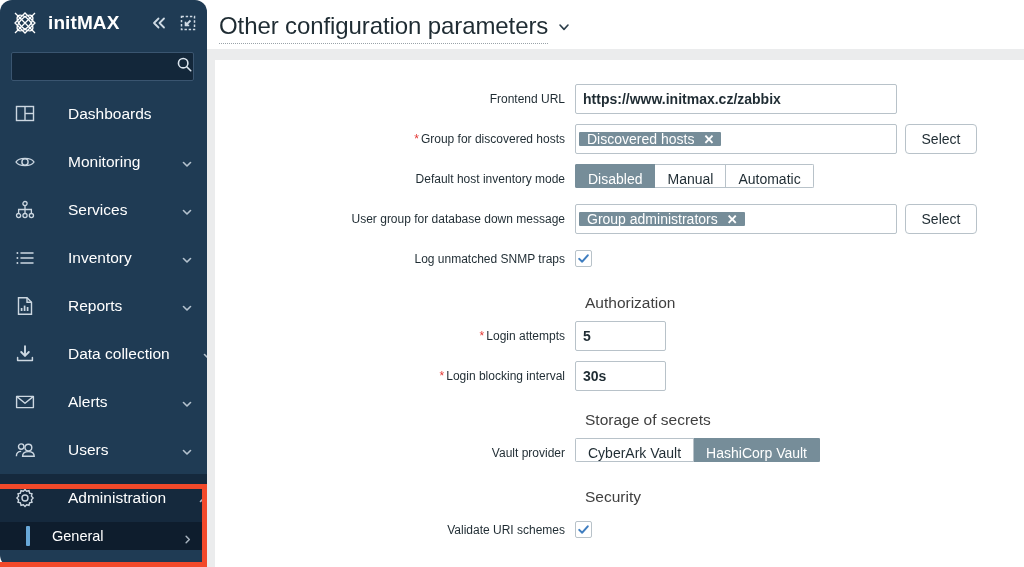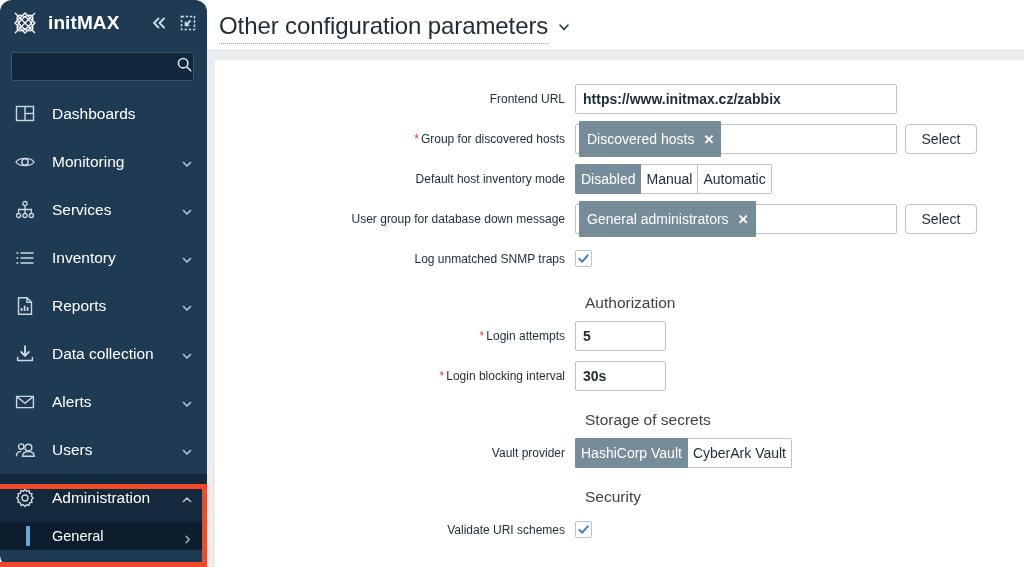--- a/index.html
+++ b/index.html
@@ -45,21 +45,21 @@
     flex: 1; background: transparent; border: 0; outline: none;
     color: #e8eef4; font-size: 12px; font-family: inherit;
   }
   .search-box input::placeholder { color: #6a8099; }
 
   .nav { margin-top: 9px; }
   .nav-item {
     height: 48px;
     display: flex; align-items: center;
     padding-left: 14px; padding-right: 14px;
-    gap: 16px; cursor: pointer; position: relative;
+    gap: 32px; cursor: pointer; position: relative;
   }
   .nav-item .ni-icon { width: 22px; height: 22px; flex: 0 0 22px; opacity: .92; }
   .nav-item .ni-label { font-size: 15.5px; color: #ffffff; white-space: nowrap; }
   .nav-item .ni-arrow { margin-left: auto; width: 12px; height: 12px; opacity: .85; }
   .nav-item.active { background: #15293d; }
 
   .subnav-item {
     height: 28px; display: flex; align-items: center;
     background: #0e1d2d; cursor: pointer; position: relative;
     padding-left: 52px; padding-right: 14px;
@@ -127,35 +127,35 @@
   .txt.w-num { width: 91px; }
 
   .multiselect {
     width: 322px; height: 30px;
     border: 1px solid #b8c2c9; border-radius: 2px; background: #fff;
     display: flex; align-items: center; padding: 0 3px;
   }
   .chip {
     display: inline-flex; align-items: center; gap: 9px;
     background: #768d99; color: #ffffff;
-    font-size: 14px; height: 36px; padding: 0 7px 0 8px;
+    font-size: 14px; height: 14px; padding: 0 7px 0 8px;
     border-radius: 1px; cursor: pointer;
   }
   .chip .x { font-size: 13px; font-weight: bold; line-height: 1; }
 
   .btn {
     height: 30px; min-width: 72px; padding: 0 5px;
     border: 1px solid #b8c2c9; border-radius: 4px; background: #fff;
     font-size: 14px; color: #1f2c33; cursor: pointer;
     font-family: inherit;
   }
 
   .seg { display: inline-flex; border-radius: 2px; overflow: hidden; }
   .seg .s {
-    height: 30px; padding: 0 5px; line-height: 28px;
+    height: 24px; padding: 0 12px; line-height: 28px;
     font-size: 14px; color: #1f2c33; cursor: pointer;
     border: 1px solid #b8c2c9; border-left: 0; background: #fff;
   }
   .seg .s:first-child { border-left: 1px solid #b8c2c9; }
   .seg .s.on { background: #768d99; color: #ffffff; border-color: #768d99; }
 
   .chk {
     width: 17px; height: 17px; margin-top: 6px;
     border: 1px solid #b8c2c9; border-radius: 2px; background: #fff;
     display: inline-flex; align-items: center; justify-content: center;
@@ -419,21 +419,21 @@
               <span class="s">Automatic</span>
             </div>
           </div>
         </div>
 
         <div class="row">
           <div class="lbl">User group for database down message</div>
           <div class="ctl">
             <div class="multiselect">
               <span class="chip">
-                <span>General administrators</span>
+                <span>Group administrators</span>
                 <span class="x">✕</span>
               </span>
             </div>
             <button class="btn">Select</button>
           </div>
         </div>
 
         <div class="row">
           <div class="lbl">Log unmatched SNMP traps</div>
           <div class="ctl">
@@ -460,22 +460,22 @@
             <input class="txt w-num" type="text" value="30s" style="">
           </div>
         </div>
 
         <div class="section-head">Storage of secrets</div>
 
         <div class="row">
           <div class="lbl">Vault provider</div>
           <div class="ctl">
             <div class="seg">
+              <span class="s">CyberArk Vault</span>
               <span class="s on">HashiCorp Vault</span>
-              <span class="s">CyberArk Vault</span>
             </div>
           </div>
         </div>
 
         <div class="section-head">Security</div>
 
         <div class="row">
           <div class="lbl">Validate URI schemes</div>
           <div class="ctl">
             <span class="chk">

